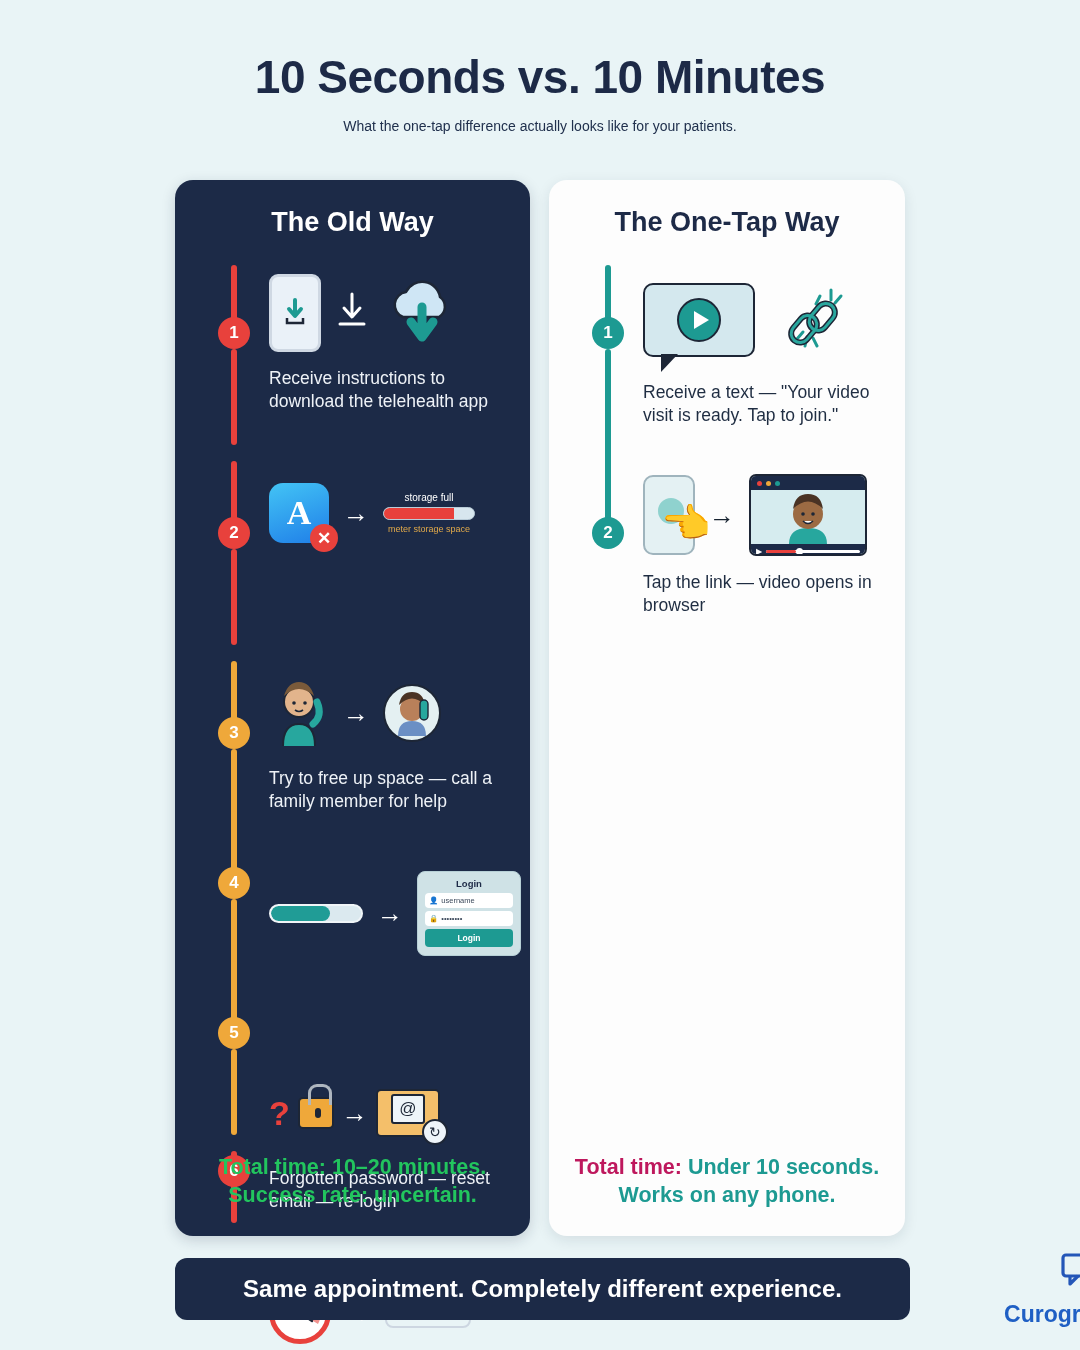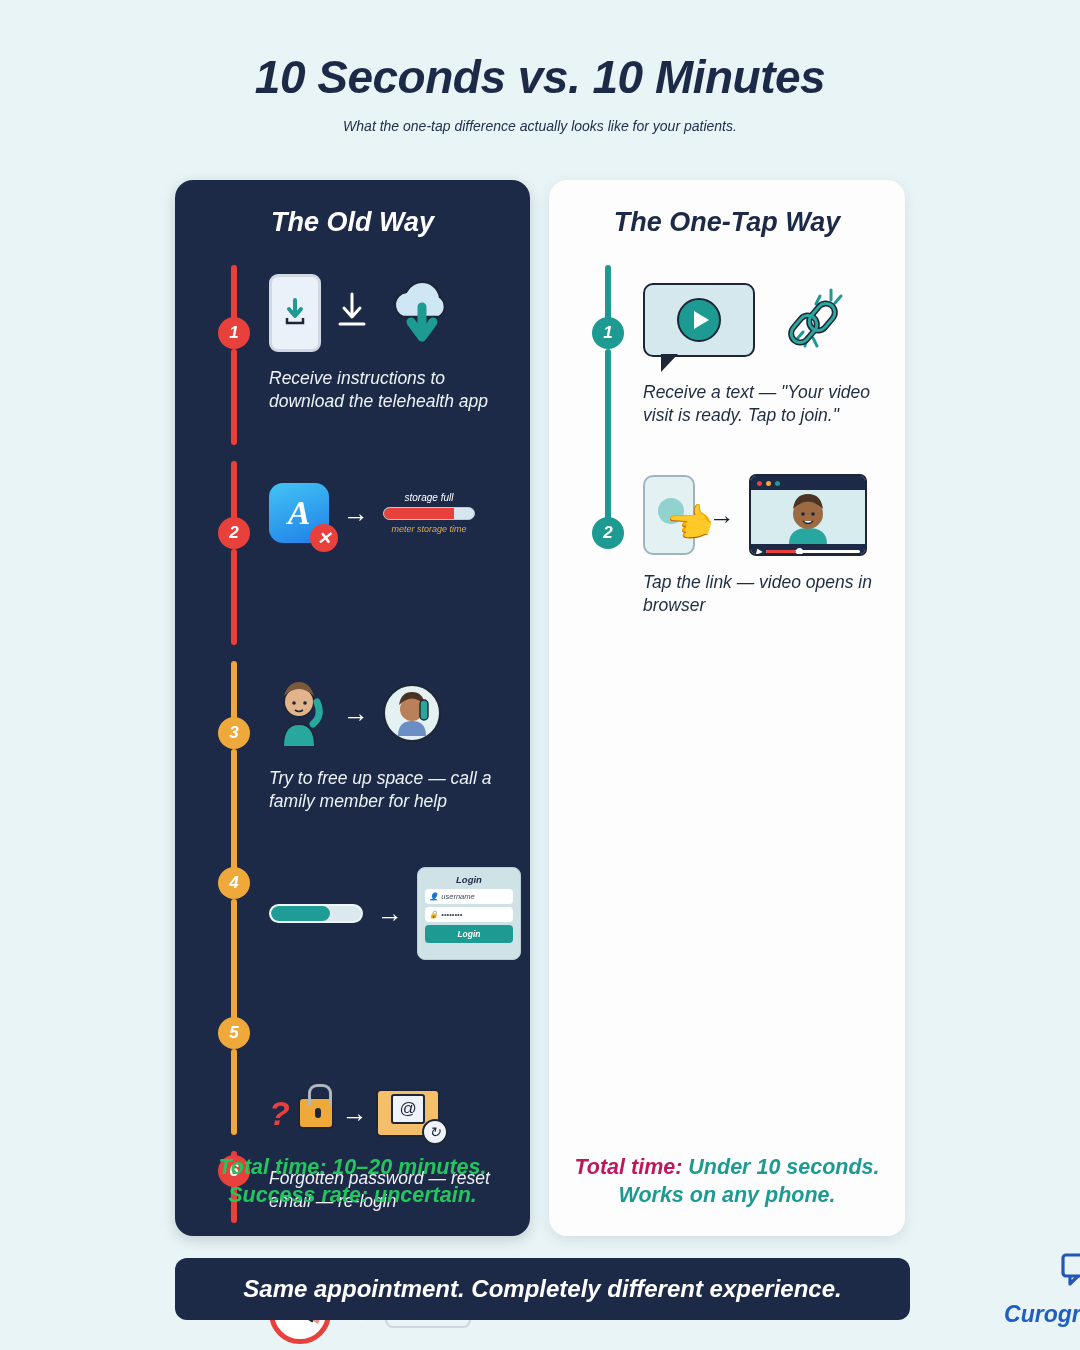--- a/index.html
+++ b/index.html
@@ -3,21 +3,21 @@
 <meta charset="utf-8">
 <style>
   * { box-sizing: border-box; margin: 0; padding: 0; }
   body {
     width: 1080px; height: 1350px;
     background: #e9f4f6;
     font-family: "Liberation Sans", sans-serif;
     overflow: hidden;
     position: relative;
   }
-  .page { width: 1080px; height: 984px; position: relative; font-style: italic; }
+  .page { width: 1080px; height: 984px; position: relative; }
 
   
   .hdr { text-align: center; padding-top: 50px; }
   .hdr h1 {
     font-size: 46px; font-weight: 700; color: #1d2a47;
     letter-spacing: -0.5px;
   }
   .hdr .sub {
     font-size: 14px; color: #20304d; margin-top: 14px; font-weight: 400;
   }
@@ -124,21 +124,21 @@
   }
   .person { width: 60px; height: 74px; flex: 0 0 auto; }
 
   .dlbar {
     width: 94px; height: 19px; border-radius: 10px; background: #dbe9ef;
     border: 2px solid #f0f5f8; overflow: hidden; flex: 0 0 auto;
   }
   .dlbar i { display:block; height:100%; width: 66%; background: #209c96; border-radius: 10px; }
 
   .logincard {
-    width: 104px; background: #cfe2e6; border-radius: 8px; padding: 6px 7px 16px;
+    width: 104px; background: #cfe2e6; border-radius: 8px; padding: 6px 7px 8px;
     flex: 0 0 auto; border: 1px solid #b7d0d6;
   }
   .logincard .lt { font-size: 9.5px; color: #1d2a47; text-align:center; font-weight:600; margin-bottom:4px; }
   .logincard .fld {
     background:#fff; border-radius:4px; font-size:7.5px; color:#3d4a5c;
     padding:3px 4px; margin-bottom:3px; display:flex; gap:3px; align-items:center;
   }
   .logincard .lbtn {
     background:#1d9a92; color:#fff; font-size:8.5px; font-weight:700;
     text-align:center; border-radius:4px; padding:4px 0;
@@ -289,21 +289,21 @@
             <div class="appstore">
               <span style="font-family:'Liberation Serif',serif;">A</span>
               <span class="xbadge">✕</span>
             </div>
             <span class="arrow">→</span>
             <div class="meter-wrap">
               <div class="meter-label">storage full</div>
               <div class="meter">
                   <i></i>
                 </div>
-              <div class="meter-cap">meter storage time</div>
+              <div class="meter-cap">meter storage space</div>
             </div>
           </div>
         </div>
 
         <div class="step" style="top:400px">
           <div class="art">
             <div class="person">
               <svg width="60" height="74" viewBox="0 0 60 74">
                 <path d="M14 70 q0 -22 16 -22 q16 0 16 22" fill="#27a79e" stroke="#1d2636" stroke-width="2"></path>
                 <circle cx="30" cy="26" r="15" fill="#e2b48c" stroke="#1d2636" stroke-width="2"></circle>

